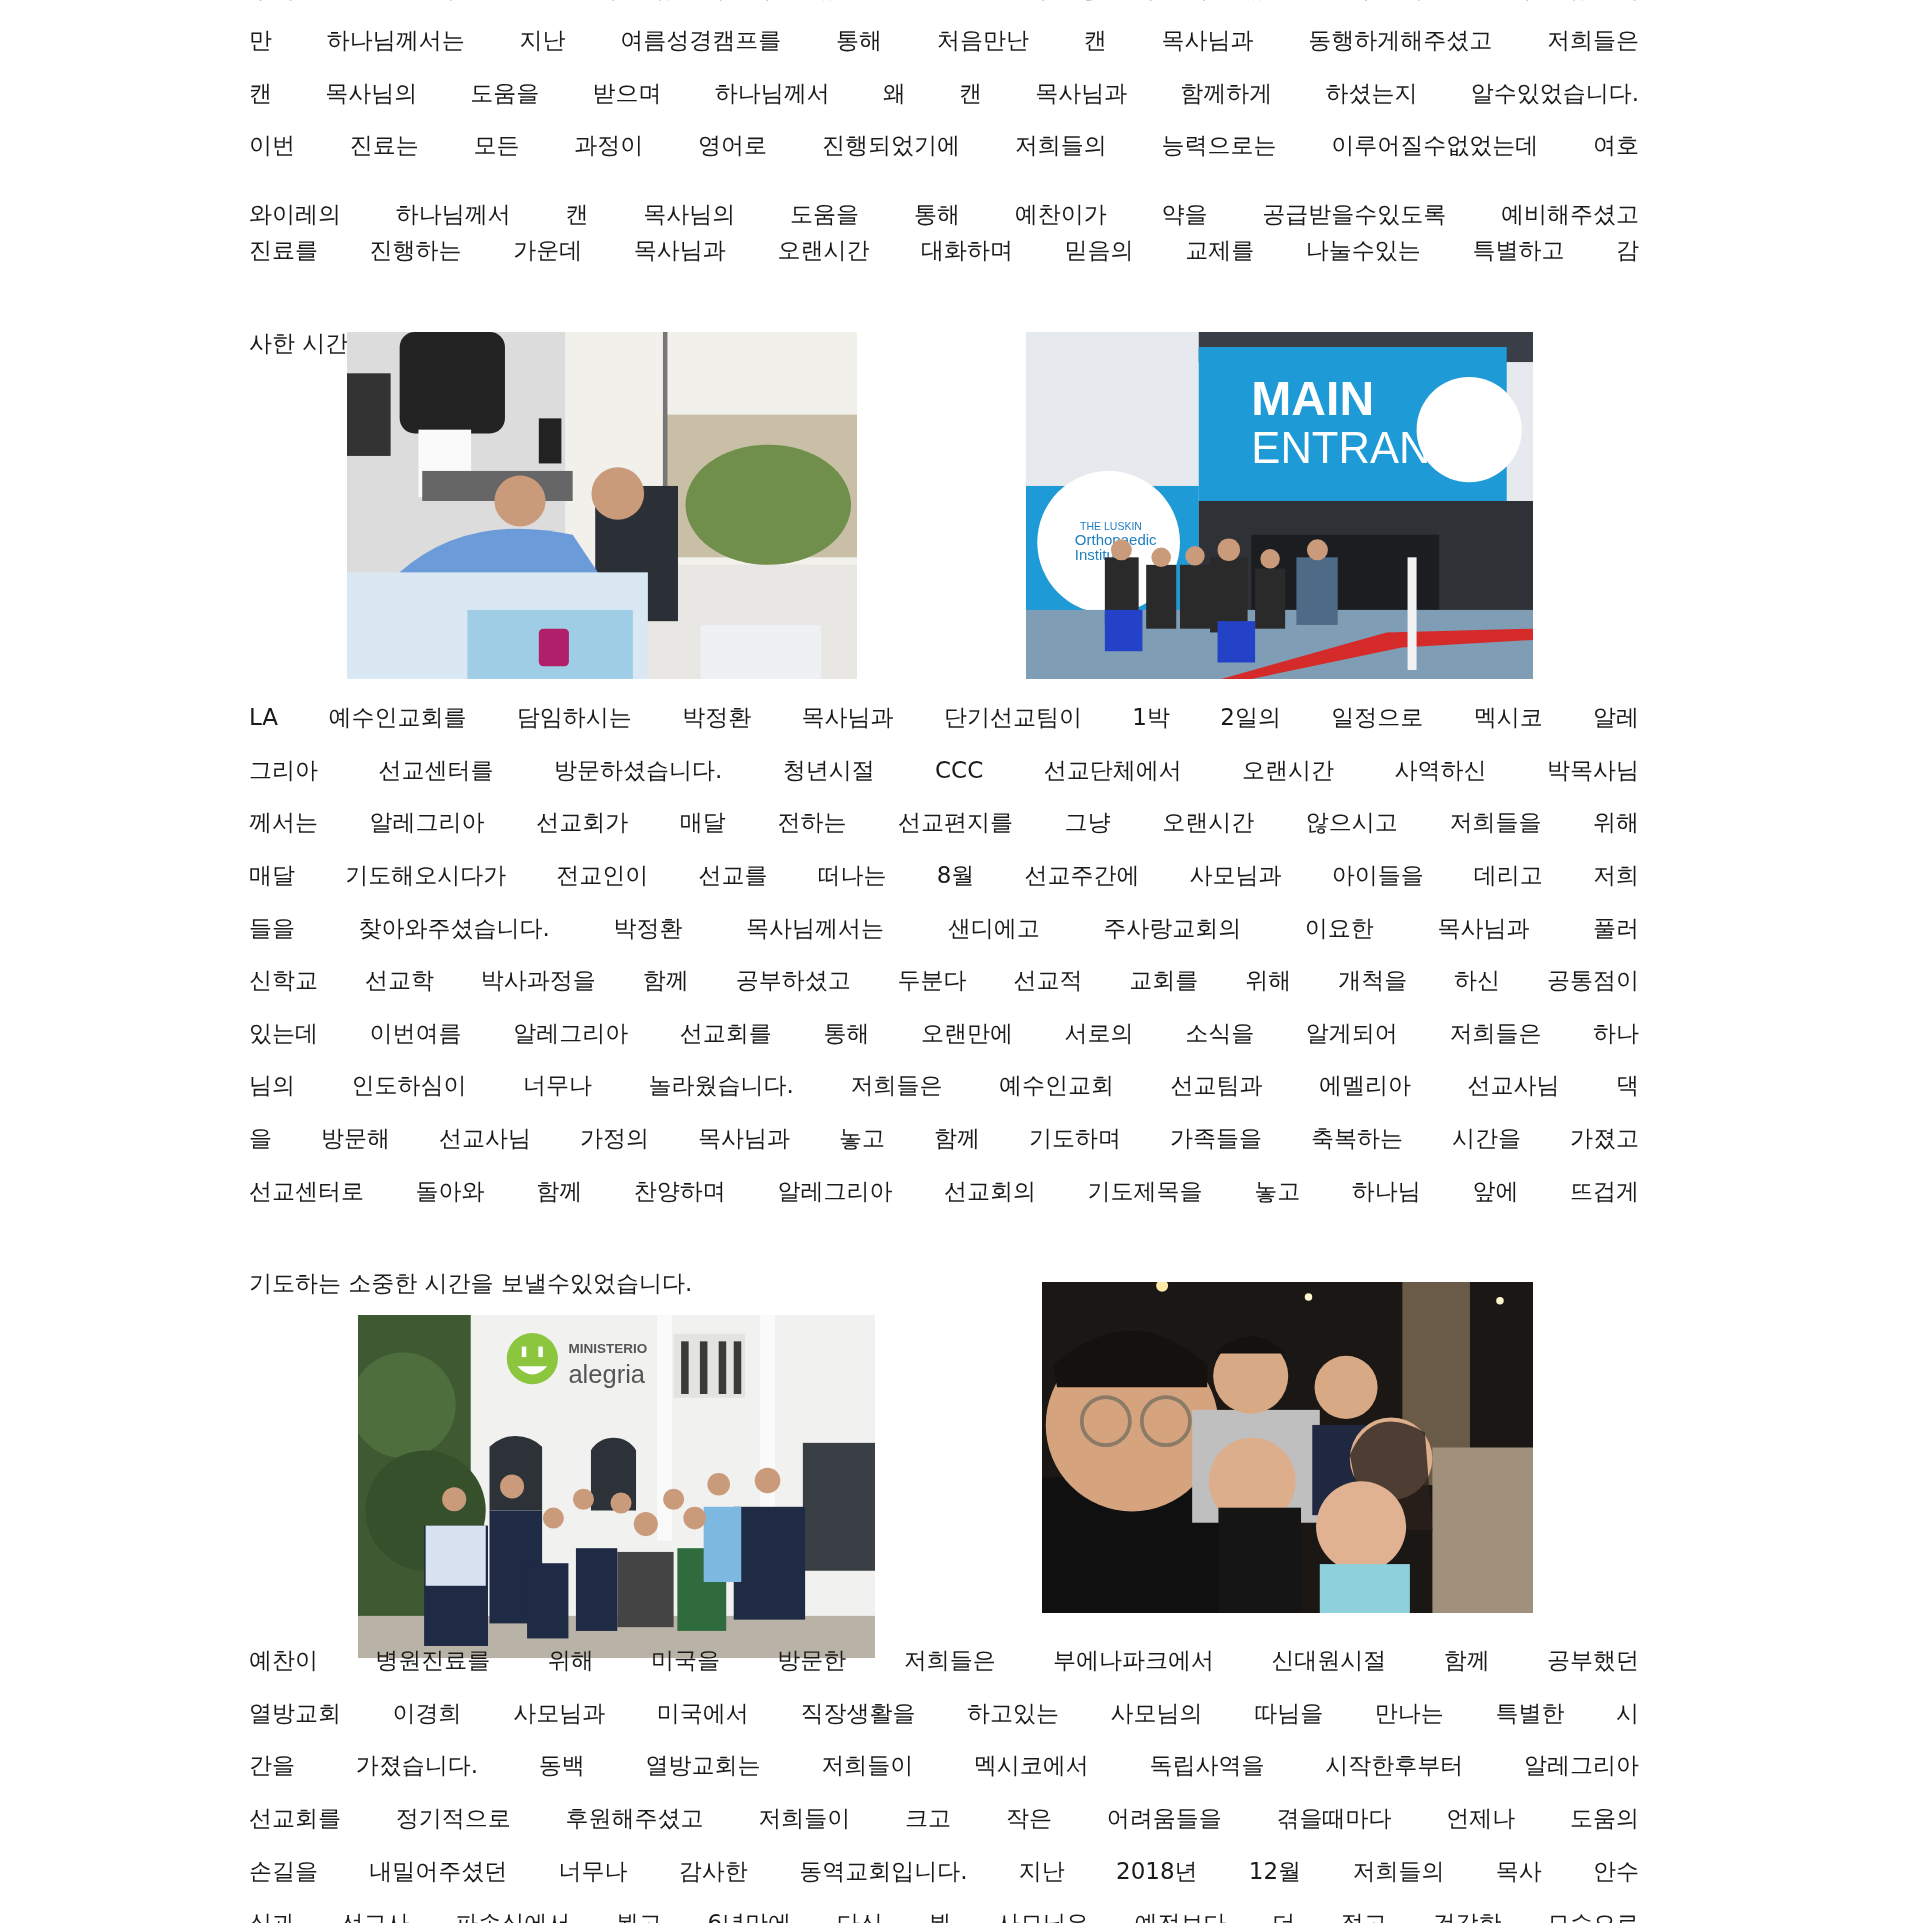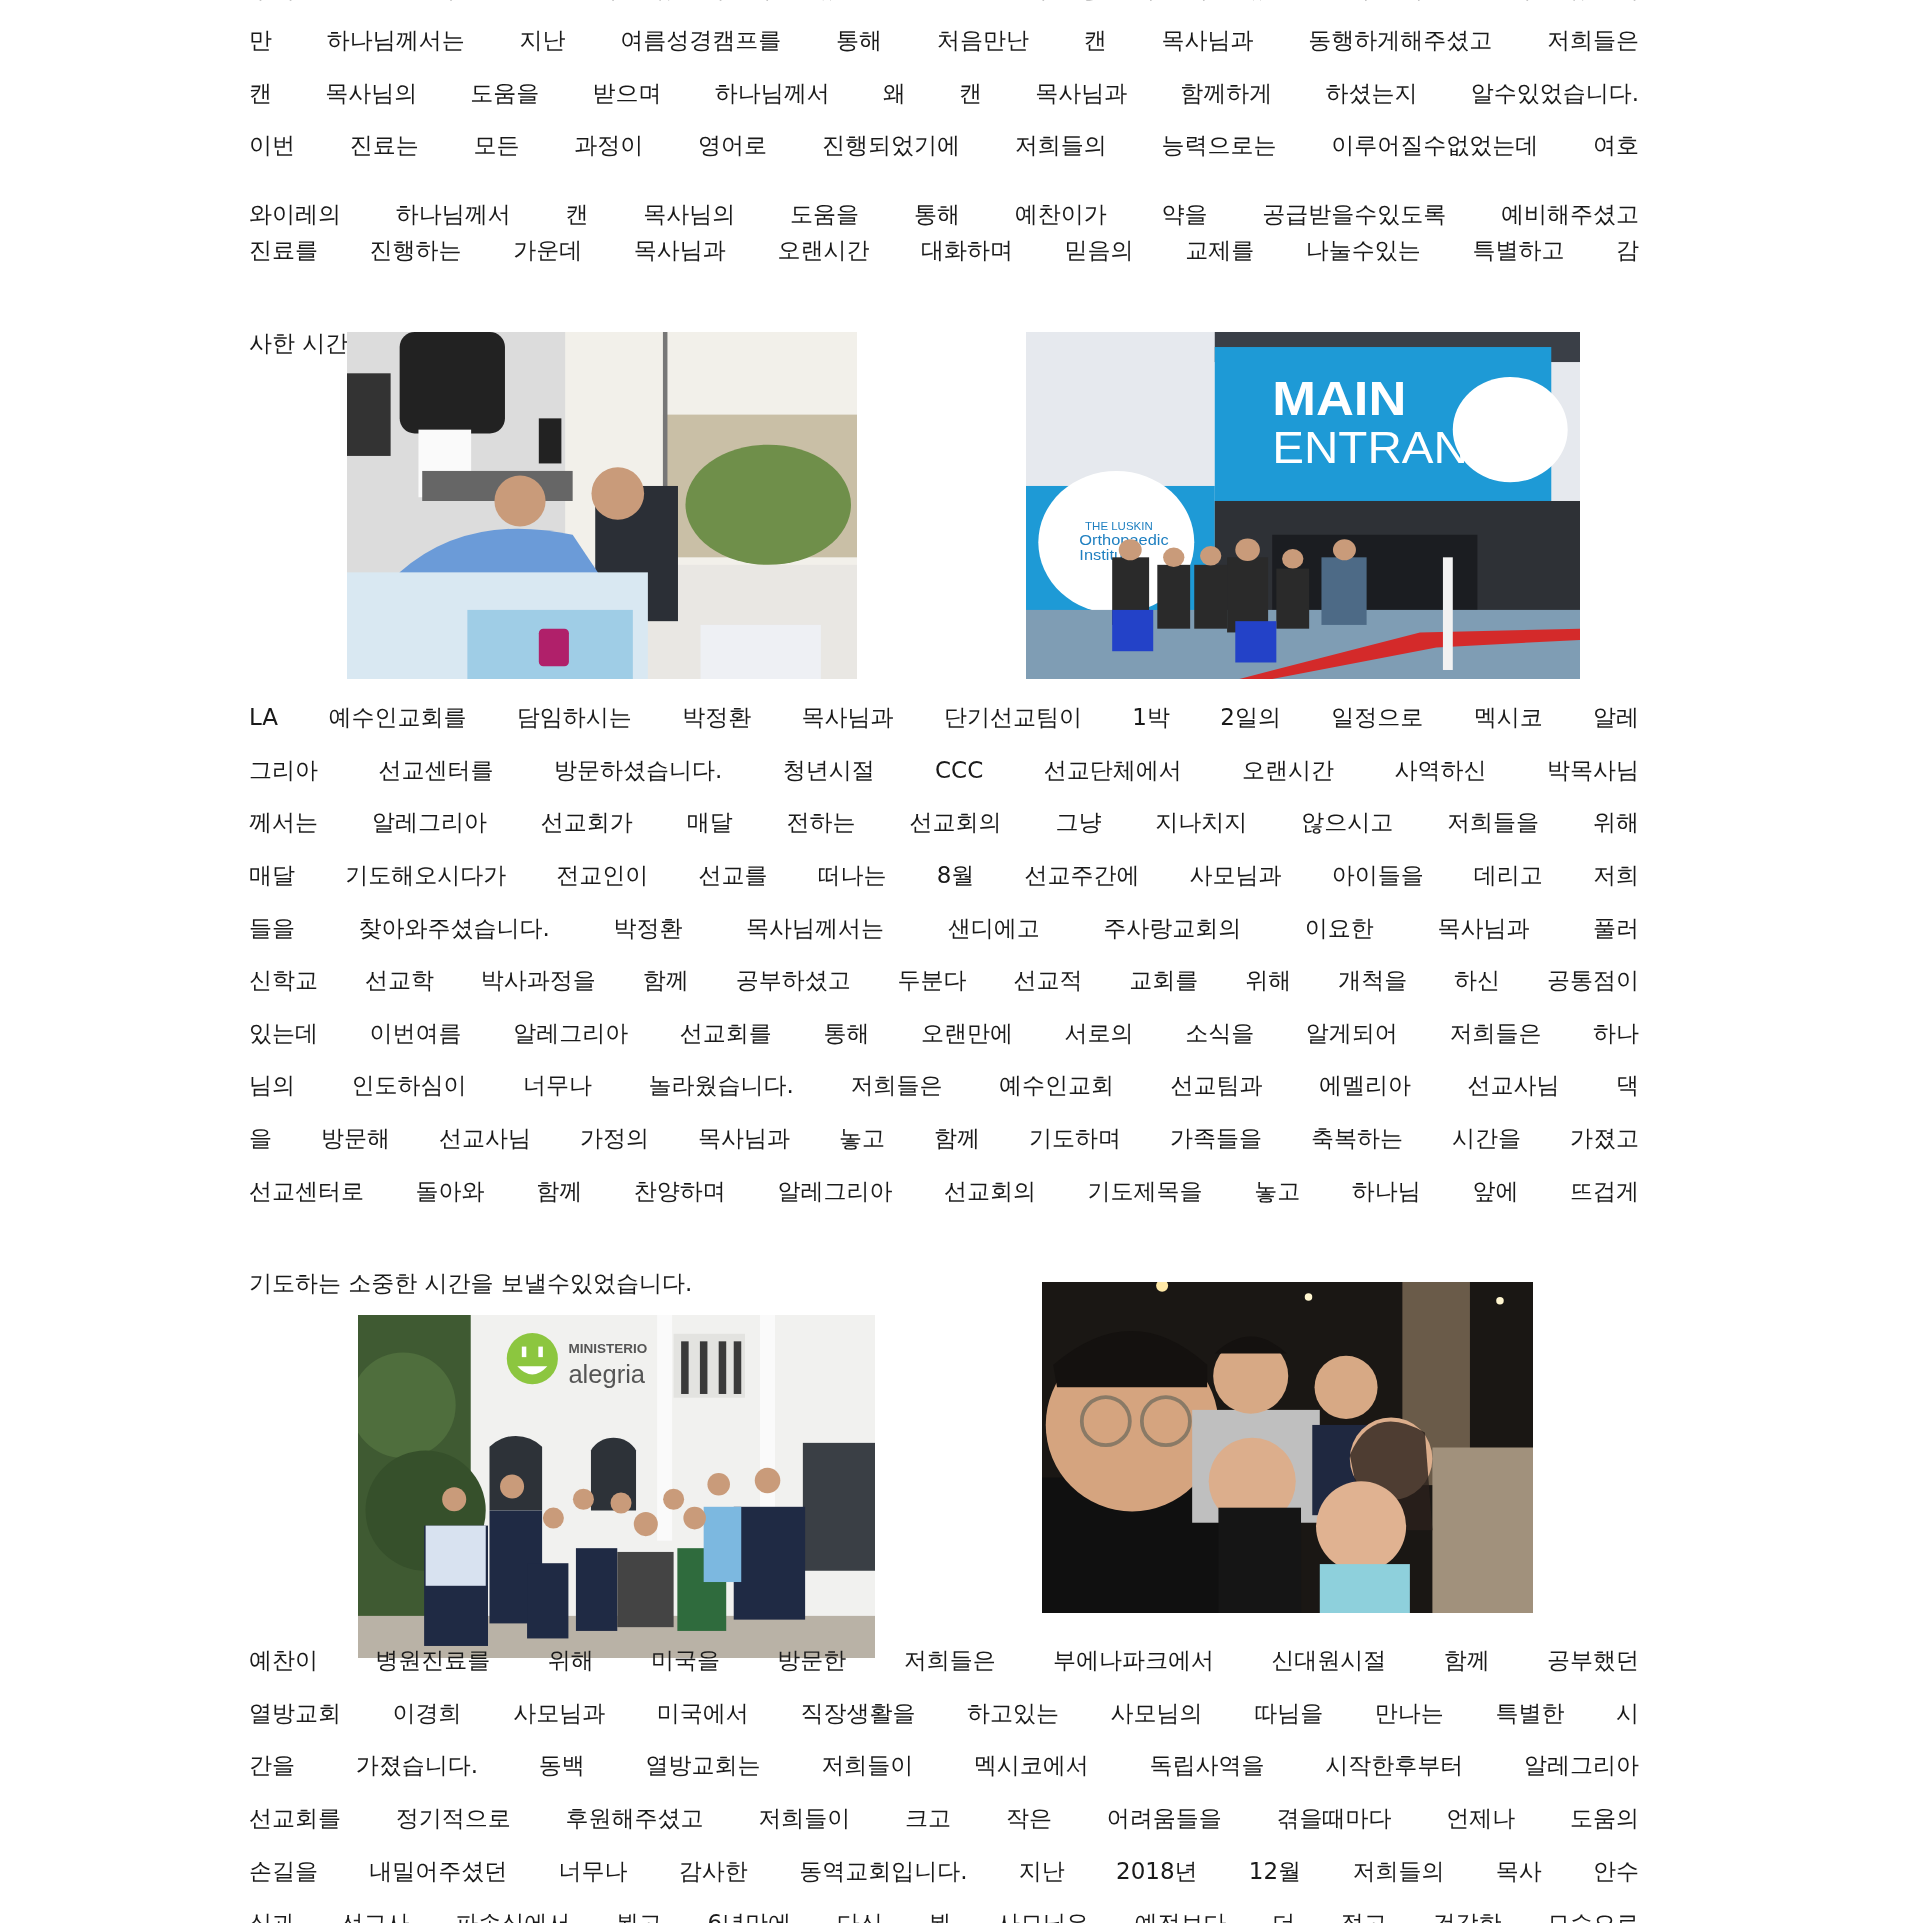--- a/index.html
+++ b/index.html
@@ -44,21 +44,21 @@
     <circle cx="360" cy="215" r="35" fill="#c99b7a"></circle>
     <path d="M70 320 Q160 240 300 270 L340 330 L250 380 L60 380 Z" fill="#6b9bd8"></path>
     <circle cx="230" cy="225" r="34" fill="#c99b7a"></circle>
     <rect x="0" y="320" width="400" height="142" fill="#d9e8f2"></rect>
     <rect x="160" y="370" width="220" height="92" fill="#9fcde6"></rect>
     <rect x="255" y="395" width="40" height="50" rx="6" fill="#b0206a"></rect>
     <rect x="470" y="390" width="160" height="72" fill="#eef0f4"></rect>
   </svg>
 </div>
 
-<div class="photo" style="left:1026px; top:332px; width:554px; height:347px;">
+<div class="photo" style="left:1026px; top:332px; width:507px; height:347px;">
   <svg viewBox="0 0 675 462" preserveAspectRatio="none">
     <rect width="675" height="462" fill="#e6e9ee"></rect>
     <rect x="230" y="0" width="445" height="40" fill="#3a3f47"></rect>
     <rect x="230" y="20" width="410" height="205" fill="#1e9ad6"></rect>
     <text x="300" y="110" font-family="Liberation Sans, sans-serif" font-size="64" font-weight="bold" fill="#ffffff">MAIN</text>
     <text x="300" y="175" font-family="Liberation Sans, sans-serif" font-size="58" fill="#ffffff">ENTRANCE</text>
     <circle cx="590" cy="130" r="70" fill="#ffffff"></circle>
     <rect x="0" y="205" width="230" height="280" fill="#1e9ad6"></rect>
     <circle cx="110" cy="280" r="95" fill="#ffffff"></circle>
     <text x="72" y="263" font-family="Liberation Sans, sans-serif" font-size="14" fill="#1e7fc0">THE LUSKIN</text>
@@ -86,21 +86,21 @@
         <circle cx="388" cy="290" r="14"></circle>
     </g>
     <rect x="105" y="370" width="50" height="55" fill="#2342c8"></rect>
     <rect x="255" y="385" width="50" height="55" fill="#2342c8"></rect>
   </svg>
 </div>
 
 <div>
   <div class="line" style="top:695px">LA 예수인교회를 담임하시는 박정환 목사님과 단기선교팀이 1박 2일의 일정으로 멕시코 알레</div>
   <div class="line" style="top:748px">그리아 선교센터를 방문하셨습니다. 청년시절 CCC 선교단체에서 오랜시간 사역하신 박목사님</div>
-  <div class="line" style="top:800px">께서는 알레그리아 선교회가 매달 전하는 선교회의 그냥 지나치지 않으시고 저희들을 위해</div>
+  <div class="line" style="top:800px">께서는 알레그리아 선교회가 매달 전하는 선교편지를 그냥 오랜시간 않으시고 저희들을 위해</div>
   <div class="line" style="top:853px">매달 기도해오시다가 전교인이 선교를 떠나는 8월 선교주간에 사모님과 아이들을 데리고 저희</div>
   <div class="line" style="top:906px">들을 찾아와주셨습니다. 박정환 목사님께서는 샌디에고 주사랑교회의 이요한 목사님과 풀러</div>
   <div class="line" style="top:958px">신학교 선교학 박사과정을 함께 공부하셨고 두분다 선교적 교회를 위해 개척을 하신 공통점이</div>
   <div class="line" style="top:1011px">있는데 이번여름 알레그리아 선교회를 통해 오랜만에 서로의 소식을 알게되어 저희들은 하나</div>
   <div class="line" style="top:1063px">님의 인도하심이 너무나 놀라웠습니다. 저희들은 예수인교회 선교팀과 에멜리아 선교사님 댁</div>
   <div class="line" style="top:1116px">을 방문해 선교사님 가정의 목사님과 놓고 함께 기도하며 가족들을 축복하는 시간을 가졌고</div>
   <div class="line" style="top:1169px">선교센터로 돌아와 함께 찬양하며 알레그리아 선교회의 기도제목을 놓고 하나님 앞에 뜨겁게</div>
   <div class="line last" style="top:1221px">기도하는 소중한 시간을 보낼수있었습니다.</div>
 </div>
 

